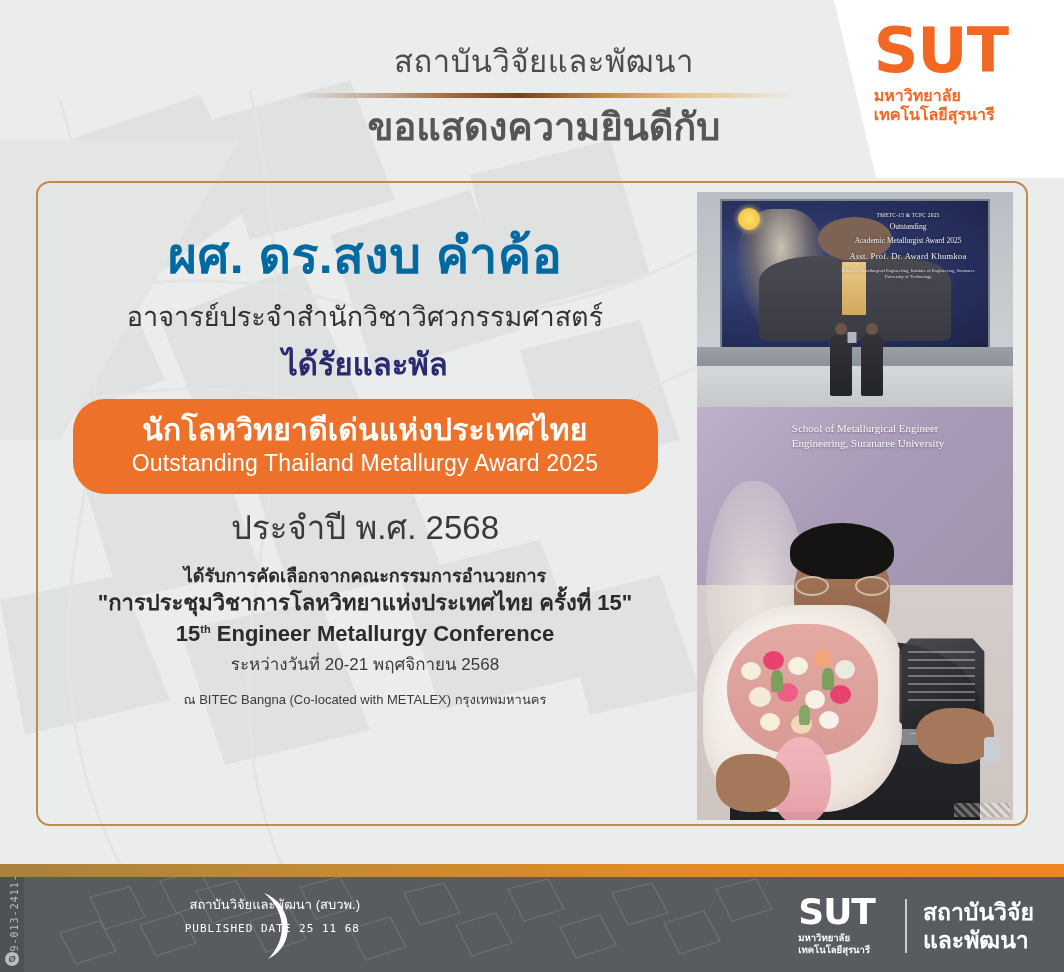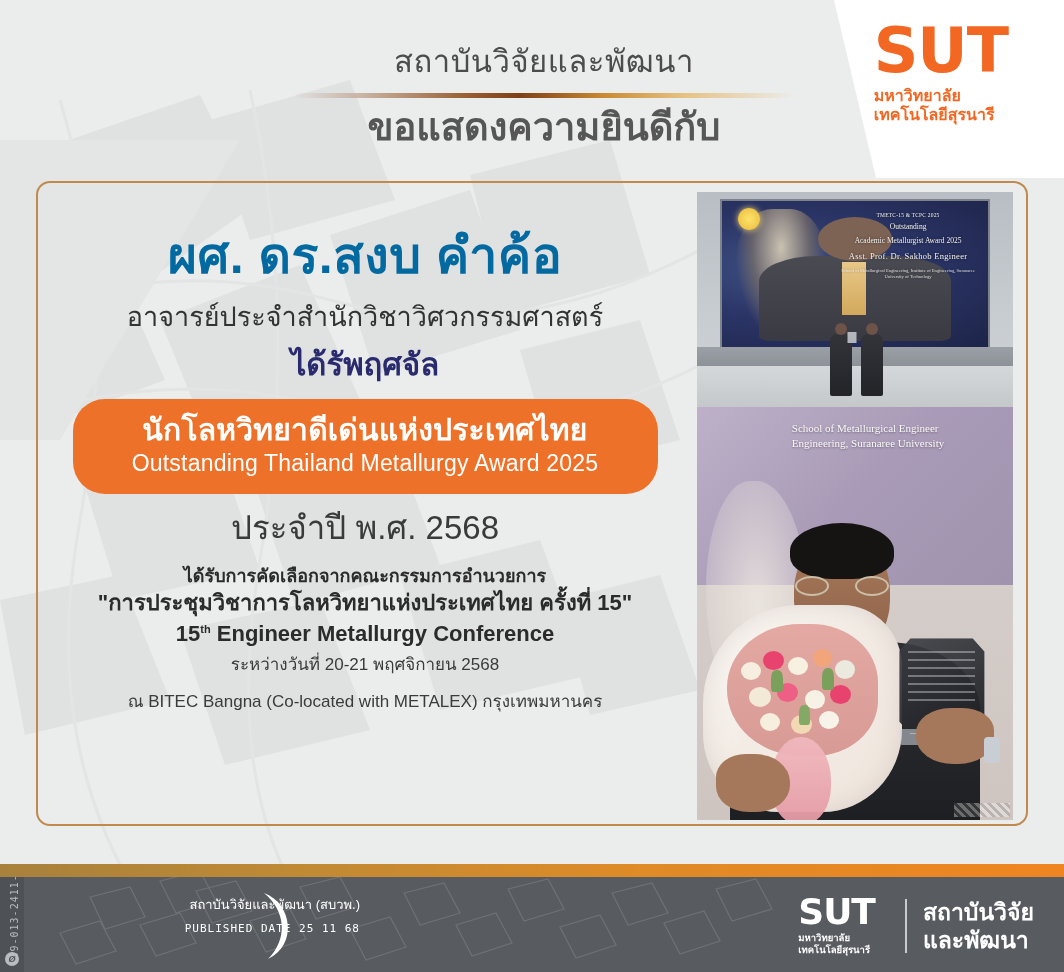--- a/index.html
+++ b/index.html
@@ -190,21 +190,21 @@
   }
   .detail-3 sup { font-size: 11px; vertical-align: super; }
   .detail-4 {
     margin-top: 4px;
     font-size: 17px;
     color: #3b3b3b;
     line-height: 1.35;
   }
   .detail-5 {
     margin-top: 14px;
-    font-size: 17px;
+    font-size: 13px;
     color: #3b3b3b;
     line-height: 1.35;
   }
 
   
   .photos {
     position: absolute;
     left: 697px; top: 192px;
     width: 316px; height: 628px;
     z-index: 6;
@@ -571,21 +571,21 @@
         <div>เทคโนโลยีสุรนารี</div>
       </div>
     </div>
   </div>
 
   <div class="card"></div>
 
   <div class="content">
     <div class="name">ผศ. ดร.สงบ คำค้อ</div>
     <div class="position">อาจารย์ประจำสำนักวิชาวิศวกรรมศาสตร์</div>
-    <div class="received">ได้รัพฤศจัล</div>
+    <div class="received">ได้รัยและพัล</div>
 
     <div class="award-pill">
       <div class="award-th">นักโลหวิทยาดีเด่นแห่งประเทศไทย</div>
       <div class="award-en">Outstanding Thailand Metallurgy Award 2025</div>
     </div>
 
     <div class="year">ประจำปี พ.ศ. 2568</div>
 
     <div class="detail-block">
       <div class="detail-1">ได้รับการคัดเลือกจากคณะกรรมการอำนวยการ</div>
@@ -603,21 +603,21 @@
       <div class="screen">
         <div class="screen-portrait"></div>
         <div class="screen-body"></div>
         <div class="screen-head"></div>
         <div class="screen-tie"></div>
         <div class="screen-seal"></div>
         <div class="screen-text">
           <div class="st-l1">TMETC-15 &amp; TCPC 2025</div>
           <div class="st-l2">Outstanding</div>
           <div class="st-l2">Academic Metallurgist Award 2025</div>
-          <div class="st-l3">Asst. Prof. Dr. Sakhob Engineer</div>
+          <div class="st-l3">Asst. Prof. Dr. Award Khumkoa</div>
           <div class="st-l4">School of Metallurgical Engineering, Institute of Engineering, Suranaree University of Technology</div>
         </div>
       </div>
       <div class="stage-rail"></div>
       <div class="stage-floor"></div>
       <div class="person person-a"></div>
       <div class="person person-b"></div>
       <div class="trophy-small"></div>
     </div>
 

